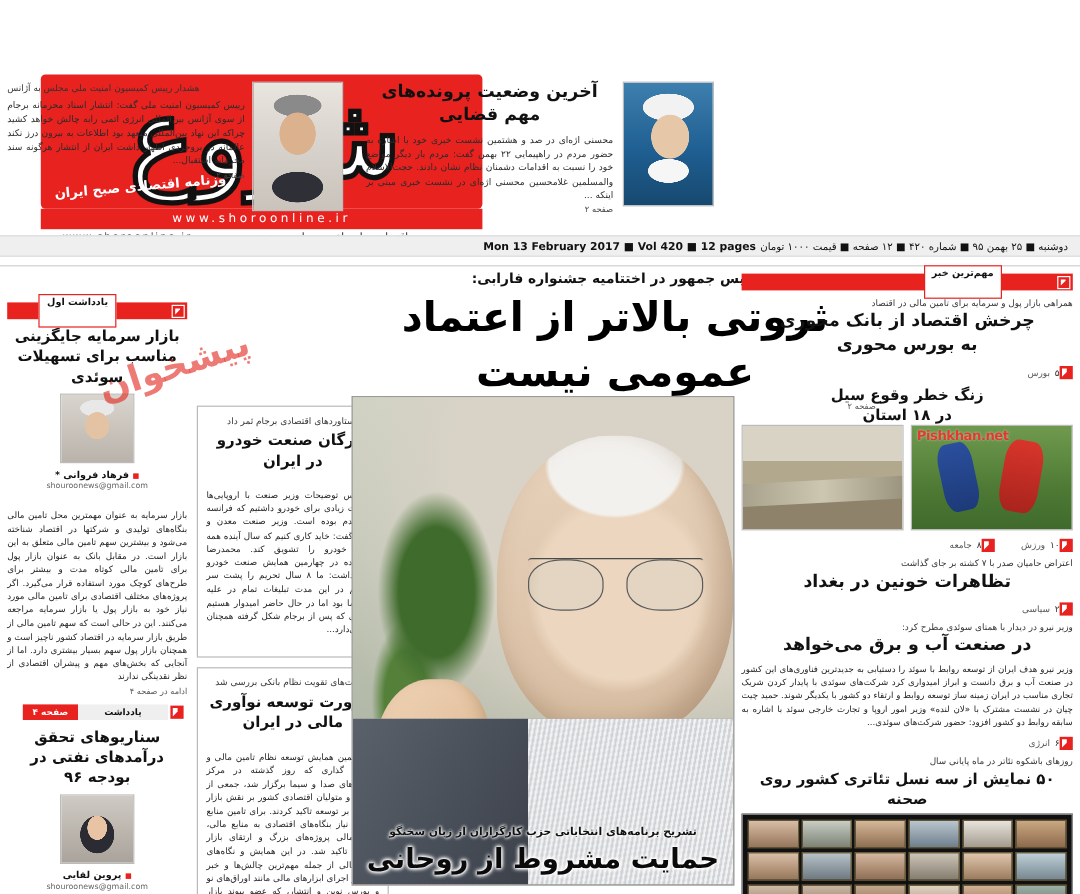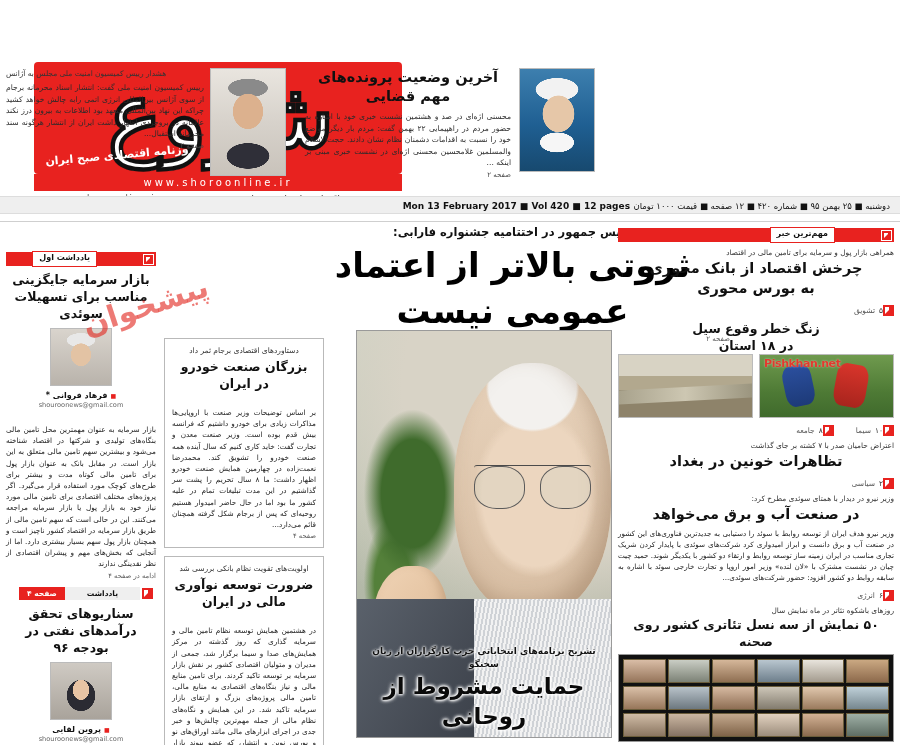--- a/index.html
+++ b/index.html
@@ -166,21 +166,21 @@
   .col-right { position: absolute; top: 228px; right: 6px;   width: 276px; bottom: 4px; }
 
   
   .ribbon {
     position: relative; height: 14px; background: #e8221f;
     display: flex; align-items: center; justify-content: flex-start;
     margin-bottom: 5px;
   }
   .ribbon .r-label {
     background: #fff; color: #111; font-size: 8px; font-weight: 700;
-    padding: 0 6px; height: 16px; line-height: 12px;
+    padding: 0 6px; height: 28px; line-height: 12px;
     border: 1px solid #e8221f; margin-right: 46px;
   }
   .ribbon .r-mark {
     width: 11px; height: 11px; background: #e8221f;
     border: 1px solid #fff; margin-right: 2px;
     position: relative;
   }
   .ribbon .r-mark::after {
     content: ""; position: absolute; inset: 2px;
     border-left: 4px solid #fff; border-bottom: 4px solid transparent;
@@ -240,21 +240,21 @@
       radial-gradient(ellipse 20px 22px at 50% 58%, #2b2b33 0 70%, rgba(0,0,0,0) 72%),
       linear-gradient(#cfcac3, #a9a39b);
   }
 
   .card {
     border: 1px solid #b9b9b9; padding: 6px 7px 7px; margin-top: 8px;
   }
 
   
   .mainphoto {
-    position: relative; width: 256px; height: 408px;
+    position: relative; width: 319px; height: 408px;
     border: 1px solid #9a9a9a; overflow: hidden;
     background: #cfd3c8;
   }
   .mp-bg {
     position: absolute; inset: 0;
     background:
       radial-gradient(ellipse 70px 120px at 22% 40%, #3f6b2c 0 45%, rgba(63,107,44,0) 70%),
       radial-gradient(ellipse 40px 90px at 14% 62%, #54803a 0 45%, rgba(84,128,58,0) 72%),
       radial-gradient(circle at 82% 14%, #d8d3c6 0 40%, rgba(0,0,0,0) 70%),
       linear-gradient(160deg, #cdd2c4 0%, #b9bfae 40%, #9aa08f 100%);
@@ -330,21 +330,21 @@
   .secbar .s-num { font-size: 7.5px; color: #333; margin-left: 4px; }
   .secbar .s-mk {
     width: 11px; height: 11px; background: #e8221f; position: relative;
   }
   .secbar .s-mk::after {
     content: ""; position: absolute; inset: 2px;
     border-left: 4px solid #fff; border-bottom: 4px solid transparent;
   }
 
   .twophotos { display: flex; gap: 6px; }
-  .twophotos > div { flex: 1; height: 64px; border: 1px solid #bbb; overflow: hidden; position: relative; }
+  .twophotos > div { flex: 1; height: 88px; border: 1px solid #bbb; overflow: hidden; position: relative; }
   .ph-soccer {
     width: 100%; height: 100%;
     background:
       linear-gradient(#6f9a4e, #4e7a35 60%, #3f6a2c),
       #4e7a35;
     position: relative;
   }
   .ph-soccer::before {
     content: ""; position: absolute; left: 18%; top: 16%;
     width: 22%; height: 66%; border-radius: 30%;
@@ -521,42 +521,42 @@
 
     <div>
       <div class="rk">همراهی بازار پول و سرمایه برای تامین مالی در اقتصاد</div>
       <div class="rh">چرخش اقتصاد از بانک محوری</div>
       <div class="rh">به بورس محوری</div>
     </div>
 
     <div class="secbar">
       <div class="s-mk"></div>
       <div class="s-num">۵</div>
-      <div class="s-name">تشویق</div>
+      <div class="s-name">بورس</div>
     </div>
 
     <div>
       <div class="rh rh-sm">زنگ خطر وقوع سیل</div>
       <div class="rh rh-sm">در ۱۸ استان</div>
     </div>
 
     <div class="twophotos">
       <div>
         <div class="ph-soccer"></div>
         <div class="wm">Pishkhan.net</div>
       </div>
       <div>
           <div class="ph-flood"></div>
         </div>
     </div>
 
     <div class="secbar">
       <div class="s-mk"></div>
       <div class="s-num">۱۰</div>
-      <div class="s-name" style="margin-left:22px">سیما</div>
+      <div class="s-name" style="margin-left:22px">ورزش</div>
       <div class="s-mk"></div>
       <div class="s-num">۸</div>
       <div class="s-name">جامعه</div>
     </div>
 
     <div>
       <div class="rk">اعتراض حامیان صدر با ۷ کشته بر جای گذاشت</div>
       <div class="rh">تظاهرات خونین در بغداد</div>
     </div>
 
@@ -572,21 +572,21 @@
       <div class="rbody">وزیر نیرو هدف ایران از توسعه روابط با سوئد را دستیابی به جدیدترین فناوری‌های این کشور در صنعت آب و برق دانست و ابراز امیدواری کرد شرکت‌های سوئدی با پایدار کردن شریک تجاری مناسب در ایران زمینه ساز توسعه روابط و ارتقاء دو کشور با یکدیگر شوند. حمید چیت چیان در نشست مشترک با «لان لنده» وزیر امور اروپا و تجارت خارجی سوئد با اشاره به سابقه روابط دو کشور افزود: حضور شرکت‌های سوئدی...</div>
     </div>
 
     <div class="secbar">
       <div class="s-mk"></div>
       <div class="s-num">۶</div>
       <div class="s-name">انرژی</div>
     </div>
 
     <div>
-      <div class="rk">روزهای باشکوه تئاتر در ماه نمایش سال</div>
+      <div class="rk">روزهای باشکوه تئاتر در ماه پایانی سال</div>
       <div class="rh rh-sm">۵۰ نمایش از سه نسل تئاتری کشور روی صحنه</div>
     </div>
 
     <div class="theater">
       <div class="t-row">
         <div class="t-cell" style="background:linear-gradient(#caa882,#8d6a4c)"></div>
         <div class="t-cell" style="background:linear-gradient(#e8e4dc,#a39b8e)"></div>
         <div class="t-cell" style="background:linear-gradient(#b9c6cf,#6e7f8c)"></div>
         <div class="t-cell" style="background:linear-gradient(#d5b79a,#8f6f52)"></div>
         <div class="t-cell" style="background:linear-gradient(#c9cdc4,#7c8276)"></div>

